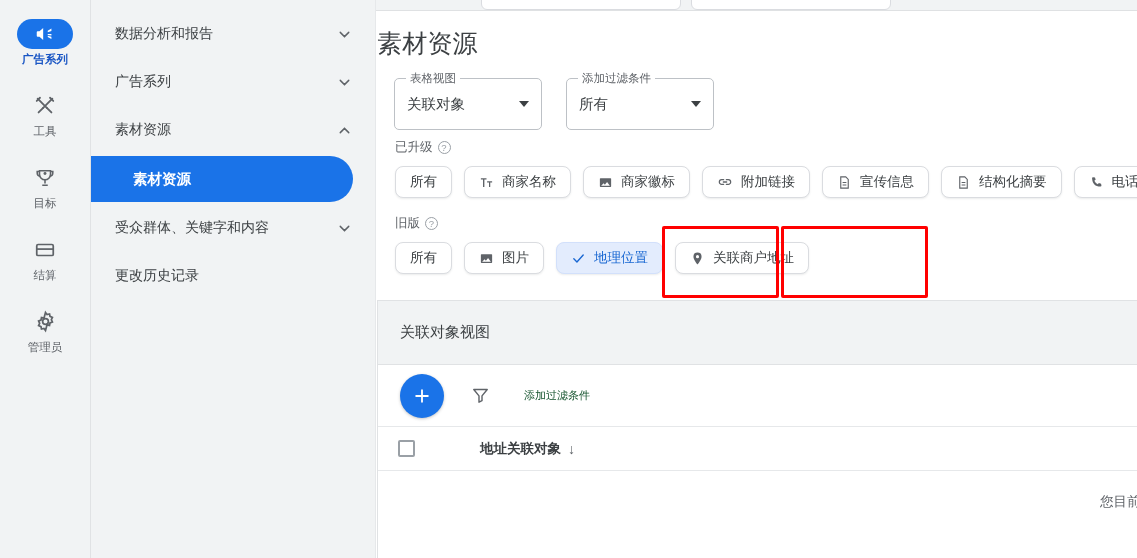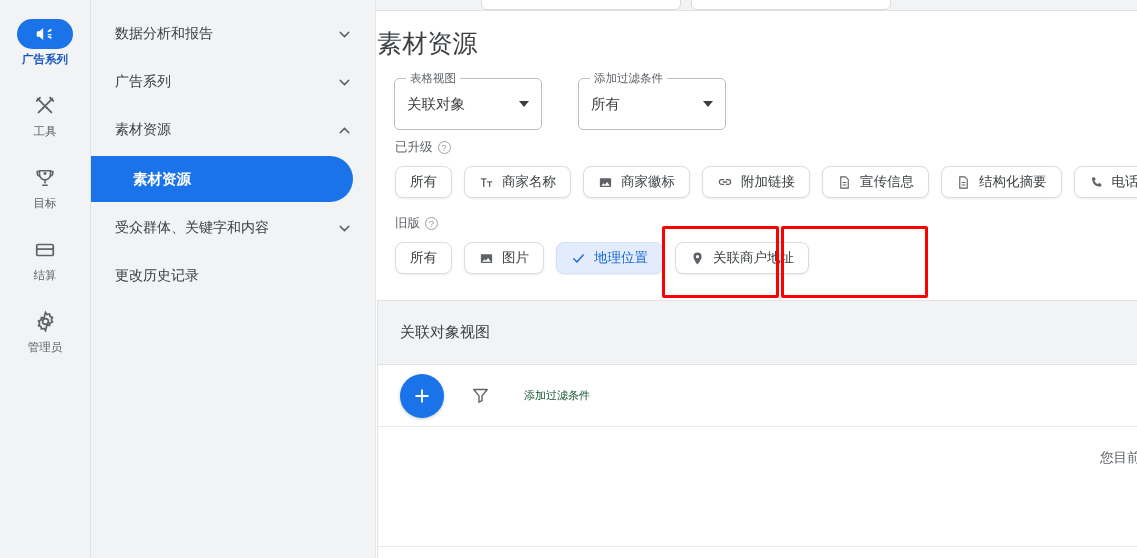--- a/index.html
+++ b/index.html
@@ -75,21 +75,21 @@
   }
   .top-ghost.g1 { left: 105px; }
   .top-ghost.g2 { left: 315px; }
 
   .page-title {
     position: absolute; top: 27px; left: 1px;
     font-size: 25px; color: #3c4043; letter-spacing: .2px;
   }
 
   
-  .selects { position: absolute; top: 78px; left: 18px; display: flex; gap: 36px; }
+  .selects { position: absolute; top: 78px; left: 18px; display: flex; gap: 24px; }
   .sel {
     position: relative; width: 148px; height: 52px;
     border: 1px solid #bdc1c6; border-radius: 5px;
     display: flex; align-items: center; padding: 0 12px;
     background: #fff; cursor: pointer;
   }
   .sel-legend {
     position: absolute; top: -8px; left: 11px;
     background: #fff; padding: 0 4px;
     font-size: 11.5px; color: #5f6368;
@@ -461,20 +461,27 @@
             </svg>
         </div>
         <span class="funnel">
           <svg width="19" height="19" viewBox="0 0 24 24" fill="none" stroke="#5f6368" stroke-width="1.8" stroke-linejoin="round">
               <path d="M3.5 4.5h17l-6.6 8v6l-3.8 2v-8z"></path>
             </svg>
         </span>
         <span class="filter-text">添加过滤条件</span>
       </div>
 
+      <div class="tc-colhead">
+        <div class="cb"></div>
+        <div class="col-name">
+          <span>地址关联对象</span>
+          <span class="sortarrow">↓</span>
+        </div>
+      </div>
 
       <div class="tc-empty">
         <div class="empty-text">您目前还没有</div>
 
       </div>
     </div>
 
   </div>
 </div>
 

